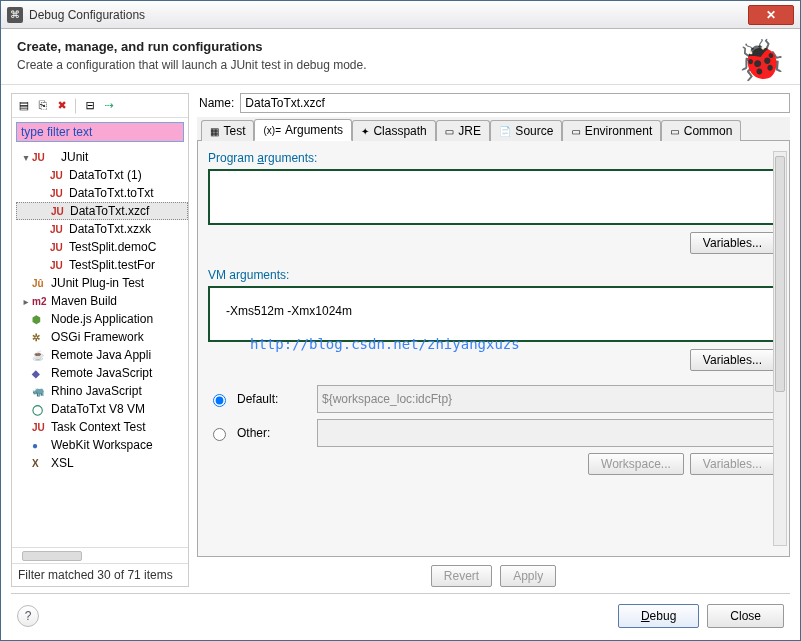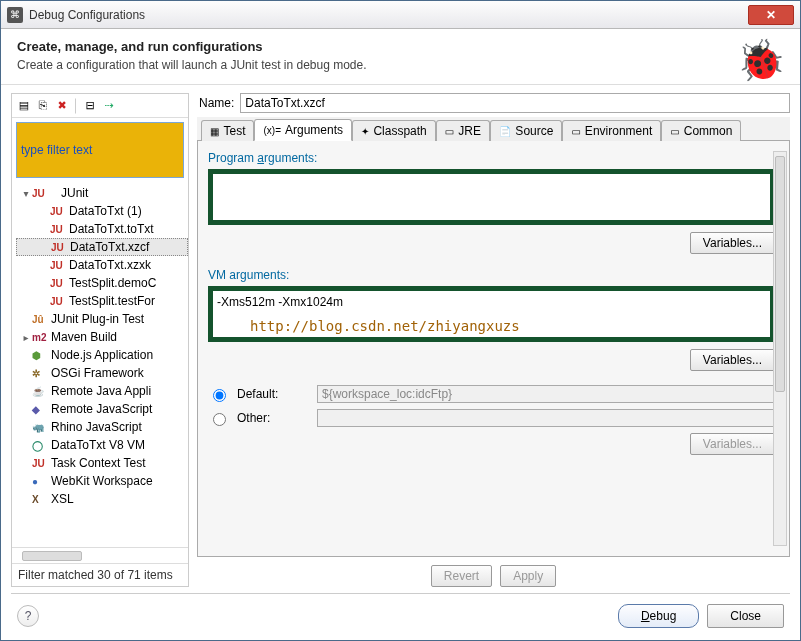--- a/index.html
+++ b/index.html
@@ -10,21 +10,21 @@
 .titlebar .closebtn { width:46px; height:20px; background:#d04a3c; border:1px solid #a92e22; border-radius:2px; color:#fff; text-align:center; line-height:18px; font-weight:bold; cursor:pointer;}
 .header { padding:10px 16px 12px; border-bottom:1px solid #ddd; position:relative; background:#fff;}
 .header h1 { margin:0 0 4px; font-size:13px; font-weight:bold; color:#222;}
 .header p { margin:0; color:#444;}
 .bug { position:absolute; right:14px; top:8px; font-size:40px; color:#5aa63c; }
 .mainarea { display:flex; height:502px; padding:8px 10px 0; gap:8px; }
 .leftpane { width:178px; display:flex; flex-direction:column; border:1px solid #ccc; background:#fff; }
 .toolbar { height:24px; border-bottom:1px solid #ddd; display:flex; align-items:center; padding:0 4px; gap:3px;}
 .tbtn { width:16px; height:16px; border:1px solid transparent; display:inline-flex;align-items:center;justify-content:center; cursor:pointer; font-size:11px;}
 .tbtn.red{color:#c22;} .tbtn.blue{color:#2a6;} .tbtn.sep{border-left:1px solid #ccc;width:1px;padding:0;margin:0 2px;}
-.filter { margin:4px; border:1px solid #7aa7d8; padding:20px 4px; color:#1a4fbf; background:#eab308;}
+.filter { margin:4px; border:1px solid #7aa7d8; padding:2px 4px; color:#1a4fbf; background:#f9a8d4;}
 .tree { flex:1; overflow:auto; padding:2px 0 2px 4px; }
 .tnode { display:flex; align-items:center; height:18px; padding-left:4px; white-space:nowrap; cursor:pointer;}
 .tnode .arrow{width:12px;color:#666;font-size:10px;text-align:center;}
 .tnode .ic{width:16px;font-weight:bold;font-size:10px;}
 .tnode.sel{border:1px dotted #888;background:#e8e8e8;}
 .ic.ju{color:#c03028;} .ic.jup{color:#c07028;} .ic.m2{color:#a02040;} .ic.node{color:#5a9a3a;} .ic.osgi{color:#8a6a2a;}
 .ic.java{color:#3a6aaa;} .ic.js{color:#5a5aaa;} .ic.rh{color:#2a6a8a;} .ic.v8{color:#2a8a6a;} .ic.task{color:#c03028;} .ic.wk{color:#3a6aba;} .ic.xsl{color:#6a4a2a;}
 .scrollstub{height:16px;border-top:1px solid #ddd;display:flex;align-items:center;}
 .scrollstub .thumb{width:60px;height:10px;background:#ddd;border:1px solid #bbb;margin-left:10px;border-radius:2px;}
 .filtertext{padding:4px 6px;color:#333;border-top:1px solid #ddd;}
@@ -33,37 +33,37 @@
 .namebar label{padding-left:2px;}
 .namebar input{flex:1;border:1px solid #aaa;padding:2px 4px;height:20px;}
 .tabsbar{display:flex;align-items:flex-end;height:24px;border-bottom:1px solid #aaa;background:#f2f2f2;padding-left:4px;gap:0;}
 .tab{border:1px solid #aaa;border-bottom:none;padding:3px 8px;background:#eee;display:flex;align-items:center;gap:4px;cursor:pointer;position:relative;top:1px;border-radius:3px 3px 0 0;}
 .tab.active{background:#fff;border-bottom:1px solid #fff;}
 .tab .ti{font-size:10px;}
 .tabbody{flex:1;border:1px solid #aaa;border-top:none;background:#f6f6f6;padding:10px 14px 10px 10px;overflow:auto;position:relative;}
 .group{margin-bottom:14px;}
 .glabel{margin-bottom:4px;color:#0369a1;}
 .glabel .ul{text-decoration:underline;}
-textarea.argbox{width:100%;height:56px;border:5px solid #14532d;resize:none;padding:4px;background:#fff;}
+textarea.argbox{width:100%;height:56px;border:2px solid #14532d;resize:none;padding:16px;background:#fff;}
 .btnrow{display:flex;justify-content:flex-end;margin-top:4px;gap:6px;}
 button.std{border:1px solid #999;background:linear-gradient(#fdfdfd,#e6e6e6);padding:3px 12px;cursor:pointer;border-radius:2px;}
 button.std:disabled{color:#999;cursor:default;}
 .radio-row{display:flex;align-items:center;gap:8px;margin-bottom:6px;}
-.radio-row input[type=text]{flex:1;border:1px solid #aaa;padding:2px 4px;height:18px;}
+.radio-row input[type=text]{flex:1;border:1px solid #aaa;padding:2px 4px;height:28px;}
 .radio-row input[type=text]:disabled{background:#f0f0f0;color:#888;}
 .radio-row .rlabel{width:72px;}
 .bottombtns{display:flex;justify-content:center;gap:8px;padding:8px 4px 0;}
 .footer{height:44px;border-top:1px solid #ccc;margin:6px 10px 10px;display:flex;align-items:center;justify-content:space-between;padding:0 6px;}
 .help{width:22px;height:22px;border:1px solid #bbb;border-radius:11px;text-align:center;line-height:20px;color:#556;cursor:pointer;background:linear-gradient(#fff,#eee);}
 .footer .fbtns{display:flex;gap:8px;}
-button.primary{border:1px solid #5a7aaa;background:linear-gradient(#fdfdff,#e4ecf8);padding:4px 22px;border-radius:10px;cursor:pointer;}
+button.primary{border:1px solid #5a7aaa;background:linear-gradient(#fdfdff,#e4ecf8);padding:4px 22px;border-radius:2px;cursor:pointer;}
 button.primary .ul{text-decoration:underline;}
 .vscroll{position:absolute;right:2px;top:10px;bottom:10px;width:14px;background:#eee;border:1px solid #ccc;}
 .vscroll .vthumb{position:absolute;left:1px;right:1px;top:4px;height:60%;background:#ddd;border:1px solid #bbb;border-radius:2px;}
-.watermark{position:absolute;left:250px;top:318px;color:#a16207;font-size:14px;pointer-events:none;font-family:monospace;}
+.watermark{position:absolute;left:250px;top:336px;color:#3b82f6;font-size:14px;pointer-events:none;font-family:monospace;}
 </style>
 </head>
 <body>
 
 <div class="titlebar">
   <span class="ticon">⌘</span>
   <span class="title">Debug Configurations</span>
   <span class="closebtn">✕</span>
 </div>
 
@@ -243,20 +243,21 @@
           <input type="radio" name="wd" checked="" style="">
           <span class="rlabel">Defa<span class="ul">u</span>lt:</span>
           <input type="text" disabled="" value="${workspace_loc:idcFtp}" style="">
         </div>
         <div class="radio-row">
           <input type="radio" name="wd" style="">
           <span class="rlabel">Ot<span class="ul">h</span>er:</span>
           <input type="text" disabled="" style="">
         </div>
         <div class="btnrow">
+          <button class="std" disabled="">Workspace...</button>
           <button class="std" disabled="">Variables...</button>
         </div>
       </div>
     </div>
     <div class="bottombtns">
       <button class="std" disabled="">Re<span class="ul">v</span>ert</button>
       <button class="std" disabled="">Appl<span class="ul">y</span></button>
     </div>
   </div>
 </div>

